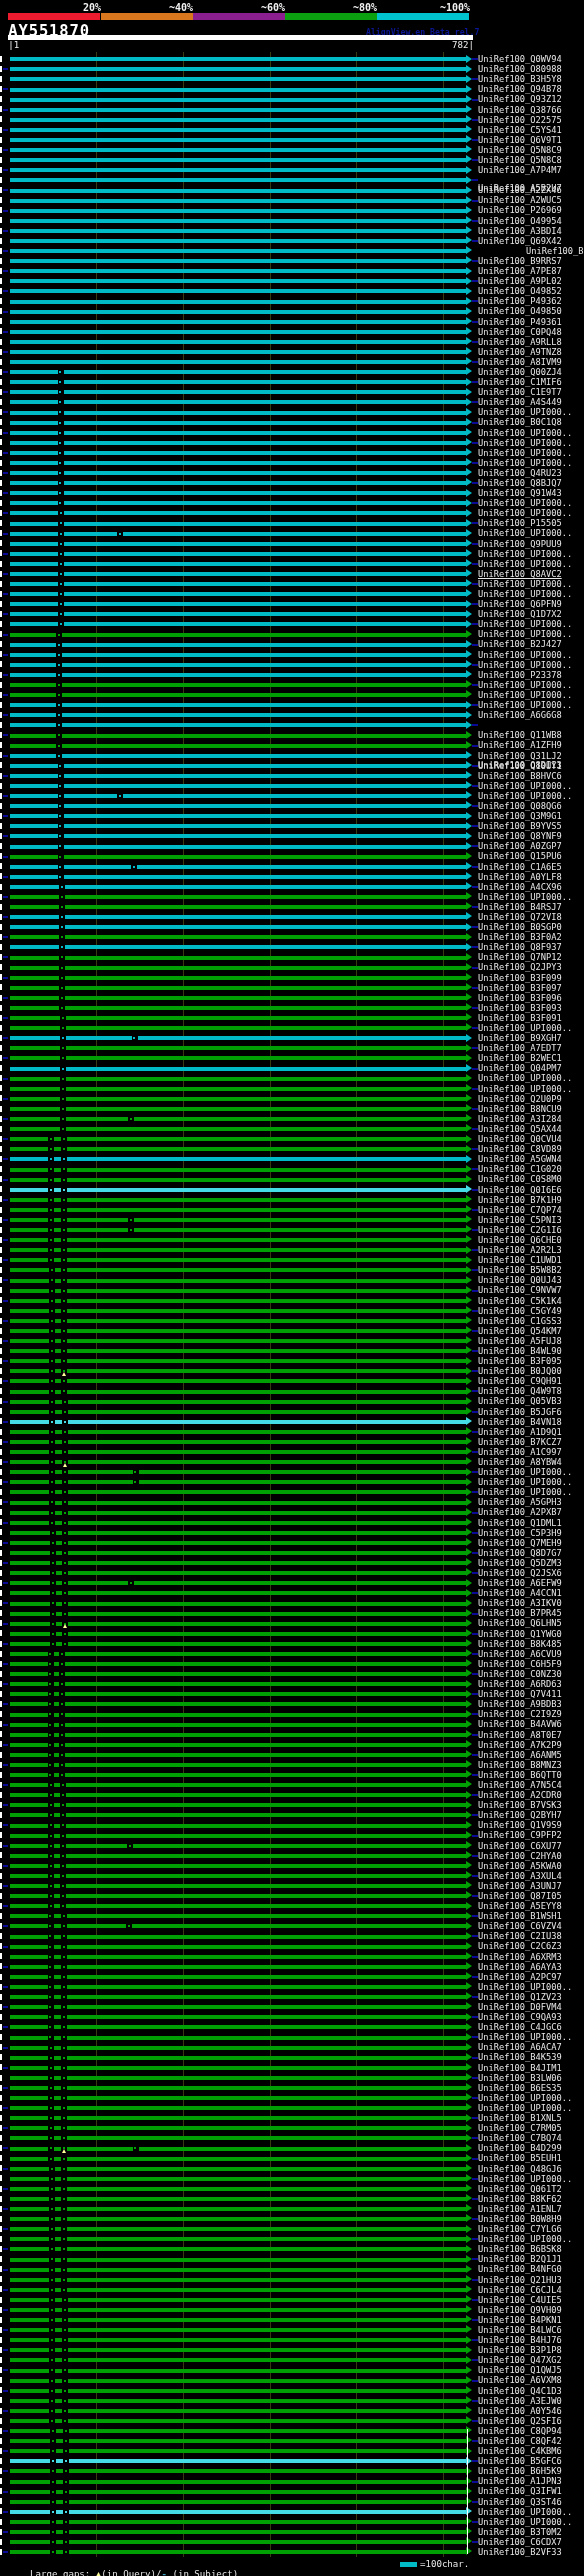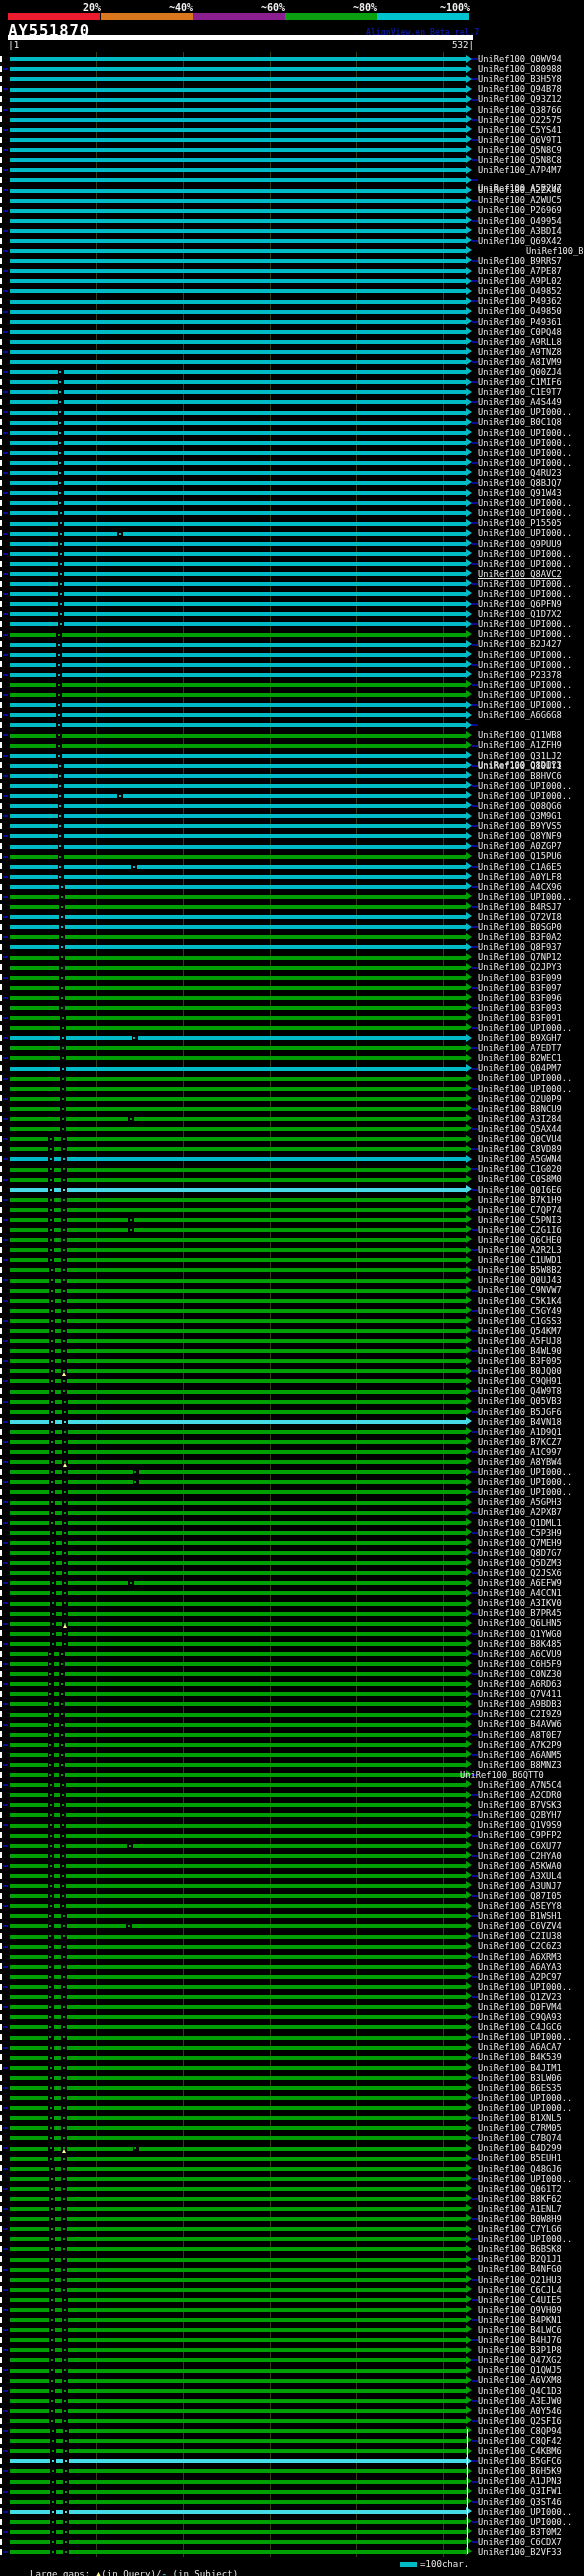--- a/index.html
+++ b/index.html
@@ -36,21 +36,21 @@
       <div class="keylabel" style="left: 221px; width: 64px;">~60%</div>
       <div class="keyseg" style="left: 285px; width: 92px; background: rgb(10, 160, 16);"></div>
       <div class="keylabel" style="left: 313px; width: 64px;">~80%</div>
       <div class="keyseg" style="left: 377px; width: 92px; background: rgb(0, 195, 208);"></div>
       <div class="keylabel" style="left: 406px; width: 64px;">~100%</div>
     </div>
   <div class="title">AY551870</div>
   <div class="appname" style="left: 366px; color: rgb(11, 22, 148);">AlignView.en Beta rel.7</div>
   <div class="rulerbar" style="left:8.2px;width:465px;"></div>
   <div class="rulernum" style="left:8.2px;">|1</div>
-  <div class="rulernum" style="left:452px;">532|</div>
+  <div class="rulernum" style="left:452px;">782|</div>
   <div id="gridlines">
       <div class="gridline" style="left: 96px; top: 52px; height: 2505px;"></div>
       <div class="gridline" style="left: 183px; top: 52px; height: 2505px;"></div>
       <div class="gridline" style="left: 270px; top: 52px; height: 2505px;"></div>
       <div class="gridline" style="left: 356px; top: 52px; height: 2505px;"></div>
       <div class="gridline" style="left: 443px; top: 52px; height: 2505px;"></div>
     </div>
   <div id="rows">
       <div>
         <div class="tick" style="left: 0px; top: 56px;"></div>
@@ -1671,21 +1671,21 @@
       </div>
       <div>
         <div class="tick" style="left: 0px; top: 1772px;"></div>
         <div class="ndash" style="left: 472px; top: 1774px; width: 6.4px; background: rgb(10, 10, 150);"></div>
         <div class="bar" style="left: 10px; top: 1773px; width: 456px; background: rgb(0, 160, 5);"></div>
         <div class="gapb" style="left: 48px; top: 1773px; width: 6.4px;"></div>
         <div class="gaps" style="left: 49px; top: 1774px; width: 1.8px; background: rgb(0, 160, 5);"></div>
         <div class="gapb" style="left: 59px; top: 1773px; width: 6.4px;"></div>
         <div class="gaps" style="left: 61px; top: 1774px; width: 1.8px; background: rgb(0, 160, 5);"></div>
         <div class="arrow" style="left: 466px; top: 1770px; border-left: 6.4px solid rgb(0, 160, 5);"></div>
-        <div class="row-label" style="left: 460px; top: 1770px;">UniRef100_B6QTT0</div>
+        <div class="row-label" style="left: 478px; top: 1770px;">UniRef100_B6QTT0</div>
       </div>
       <div>
         <div class="tick" style="left: 0px; top: 1782px;"></div>
         <div class="ndash" style="left: 2.7px; top: 1784px; width: 5.5px; background: rgb(10, 10, 150);"></div>
         <div class="bar" style="left: 10px; top: 1783px; width: 456px; background: rgb(0, 160, 5);"></div>
         <div class="gapb" style="left: 48px; top: 1783px; width: 6.4px;"></div>
         <div class="gaps" style="left: 50px; top: 1784px; width: 1.8px; background: rgb(0, 160, 5);"></div>
         <div class="gapb" style="left: 60px; top: 1783px; width: 6.4px;"></div>
         <div class="gaps" style="left: 62px; top: 1784px; width: 1.8px; background: rgb(0, 160, 5);"></div>
         <div class="arrow" style="left: 466px; top: 1780px; border-left: 6.4px solid rgb(0, 160, 5);"></div>

